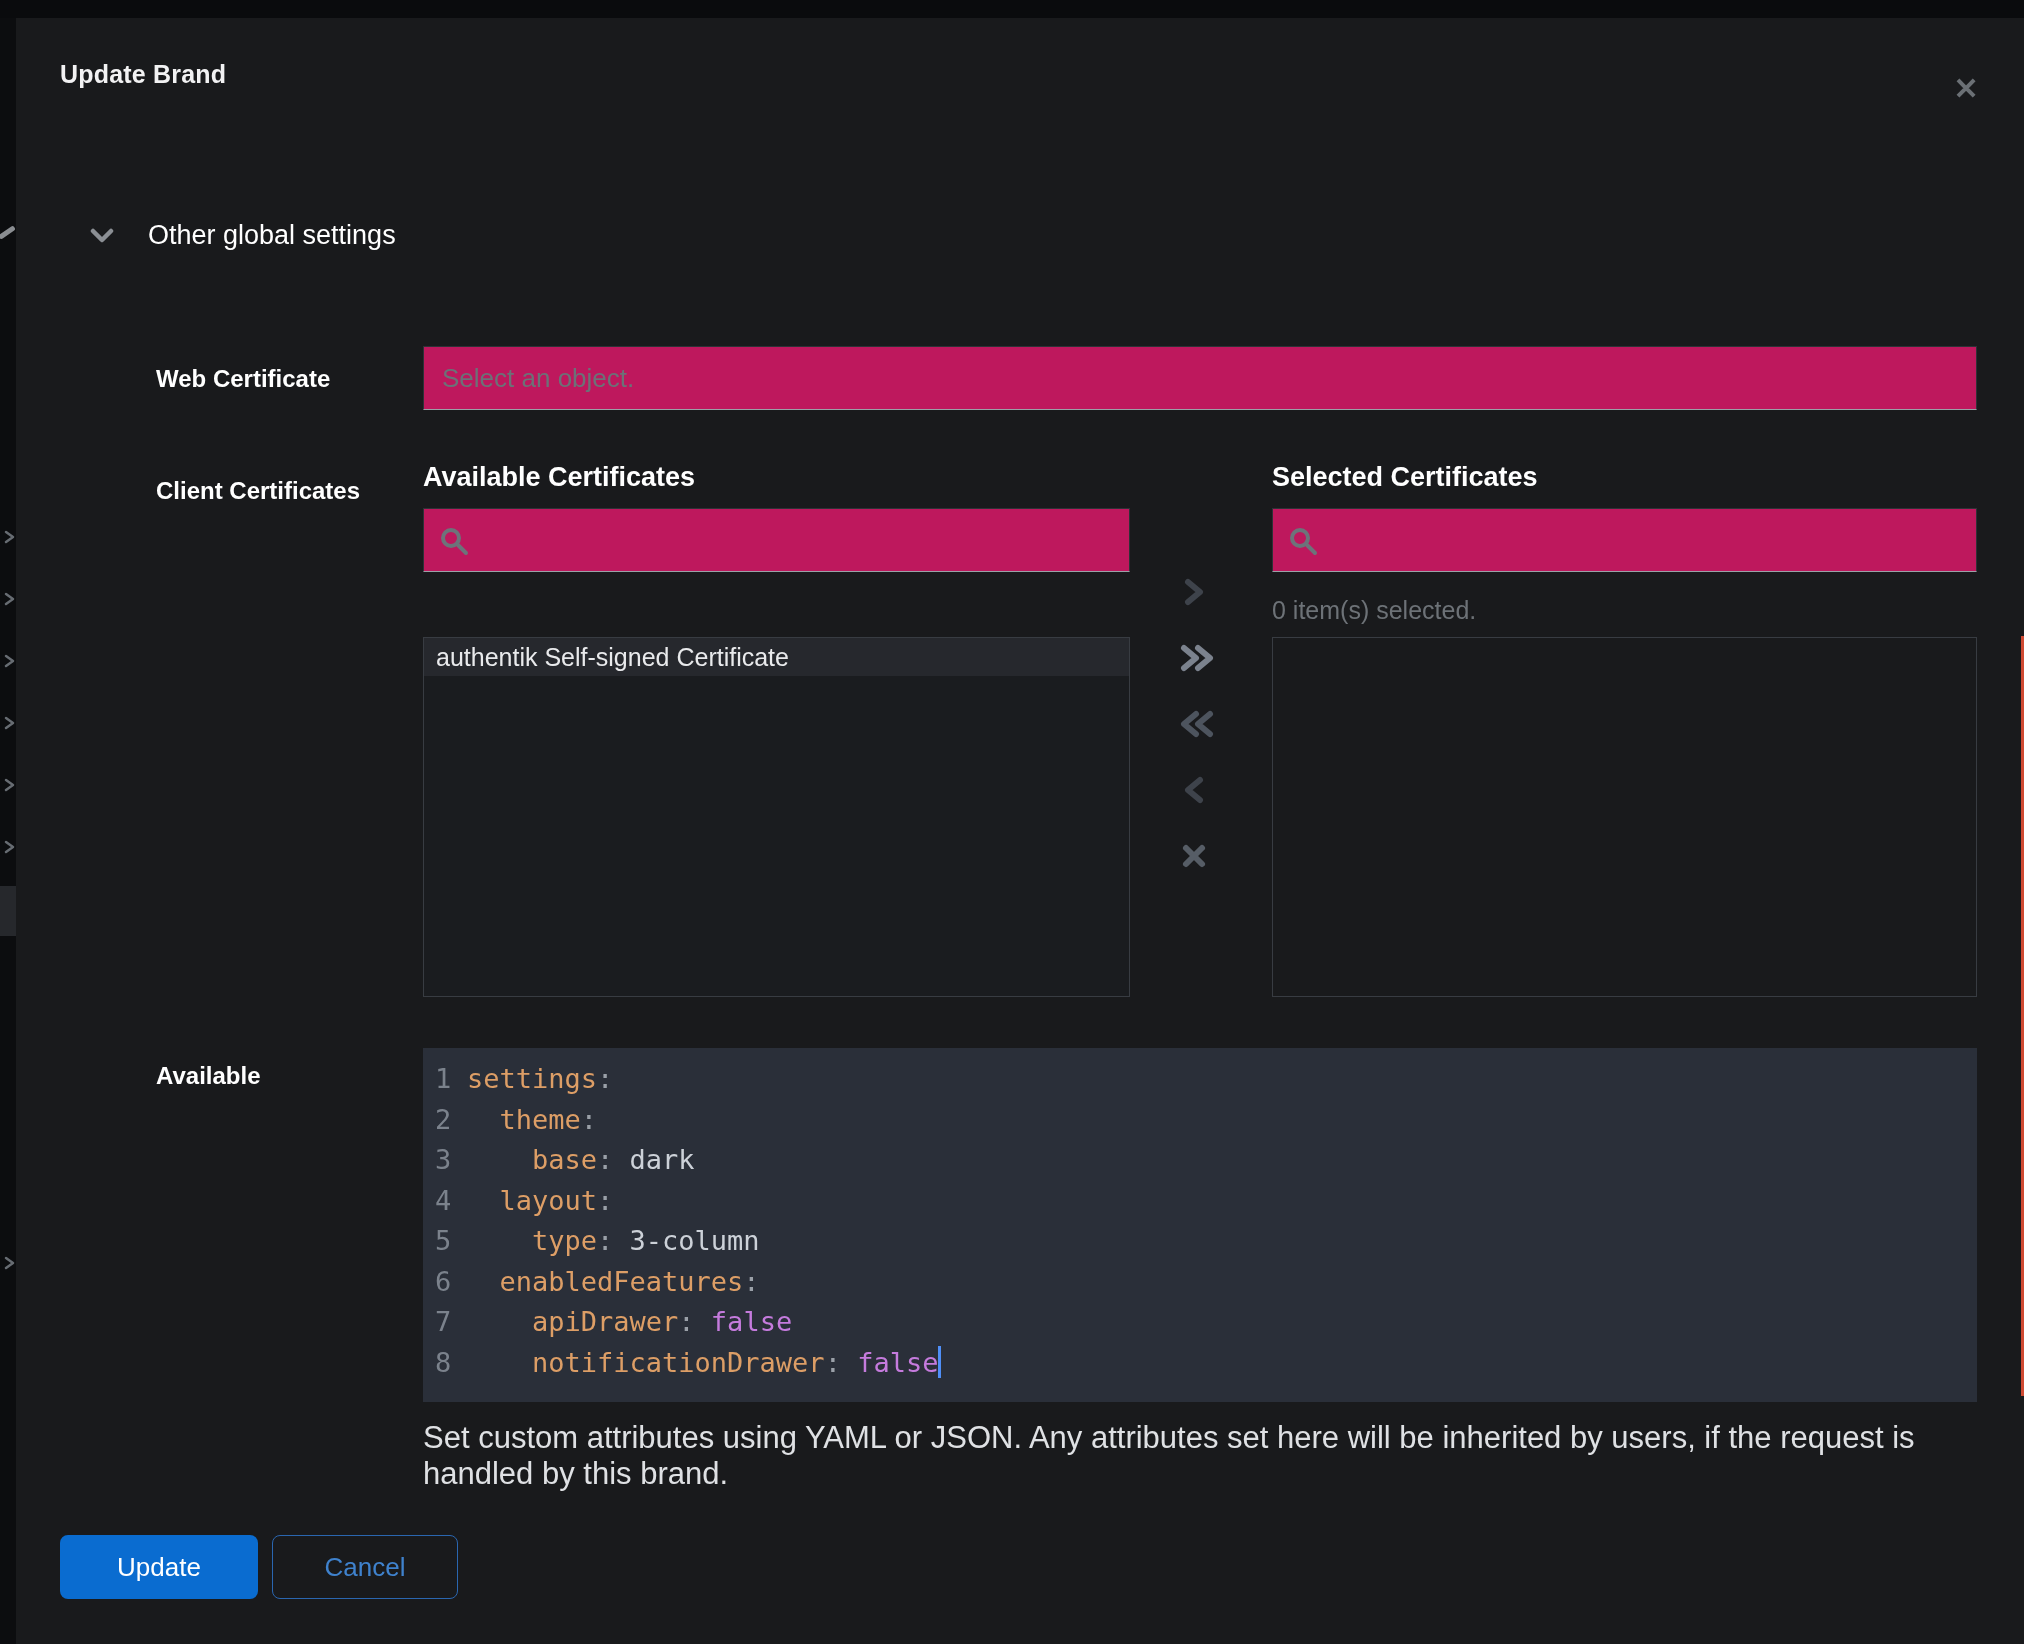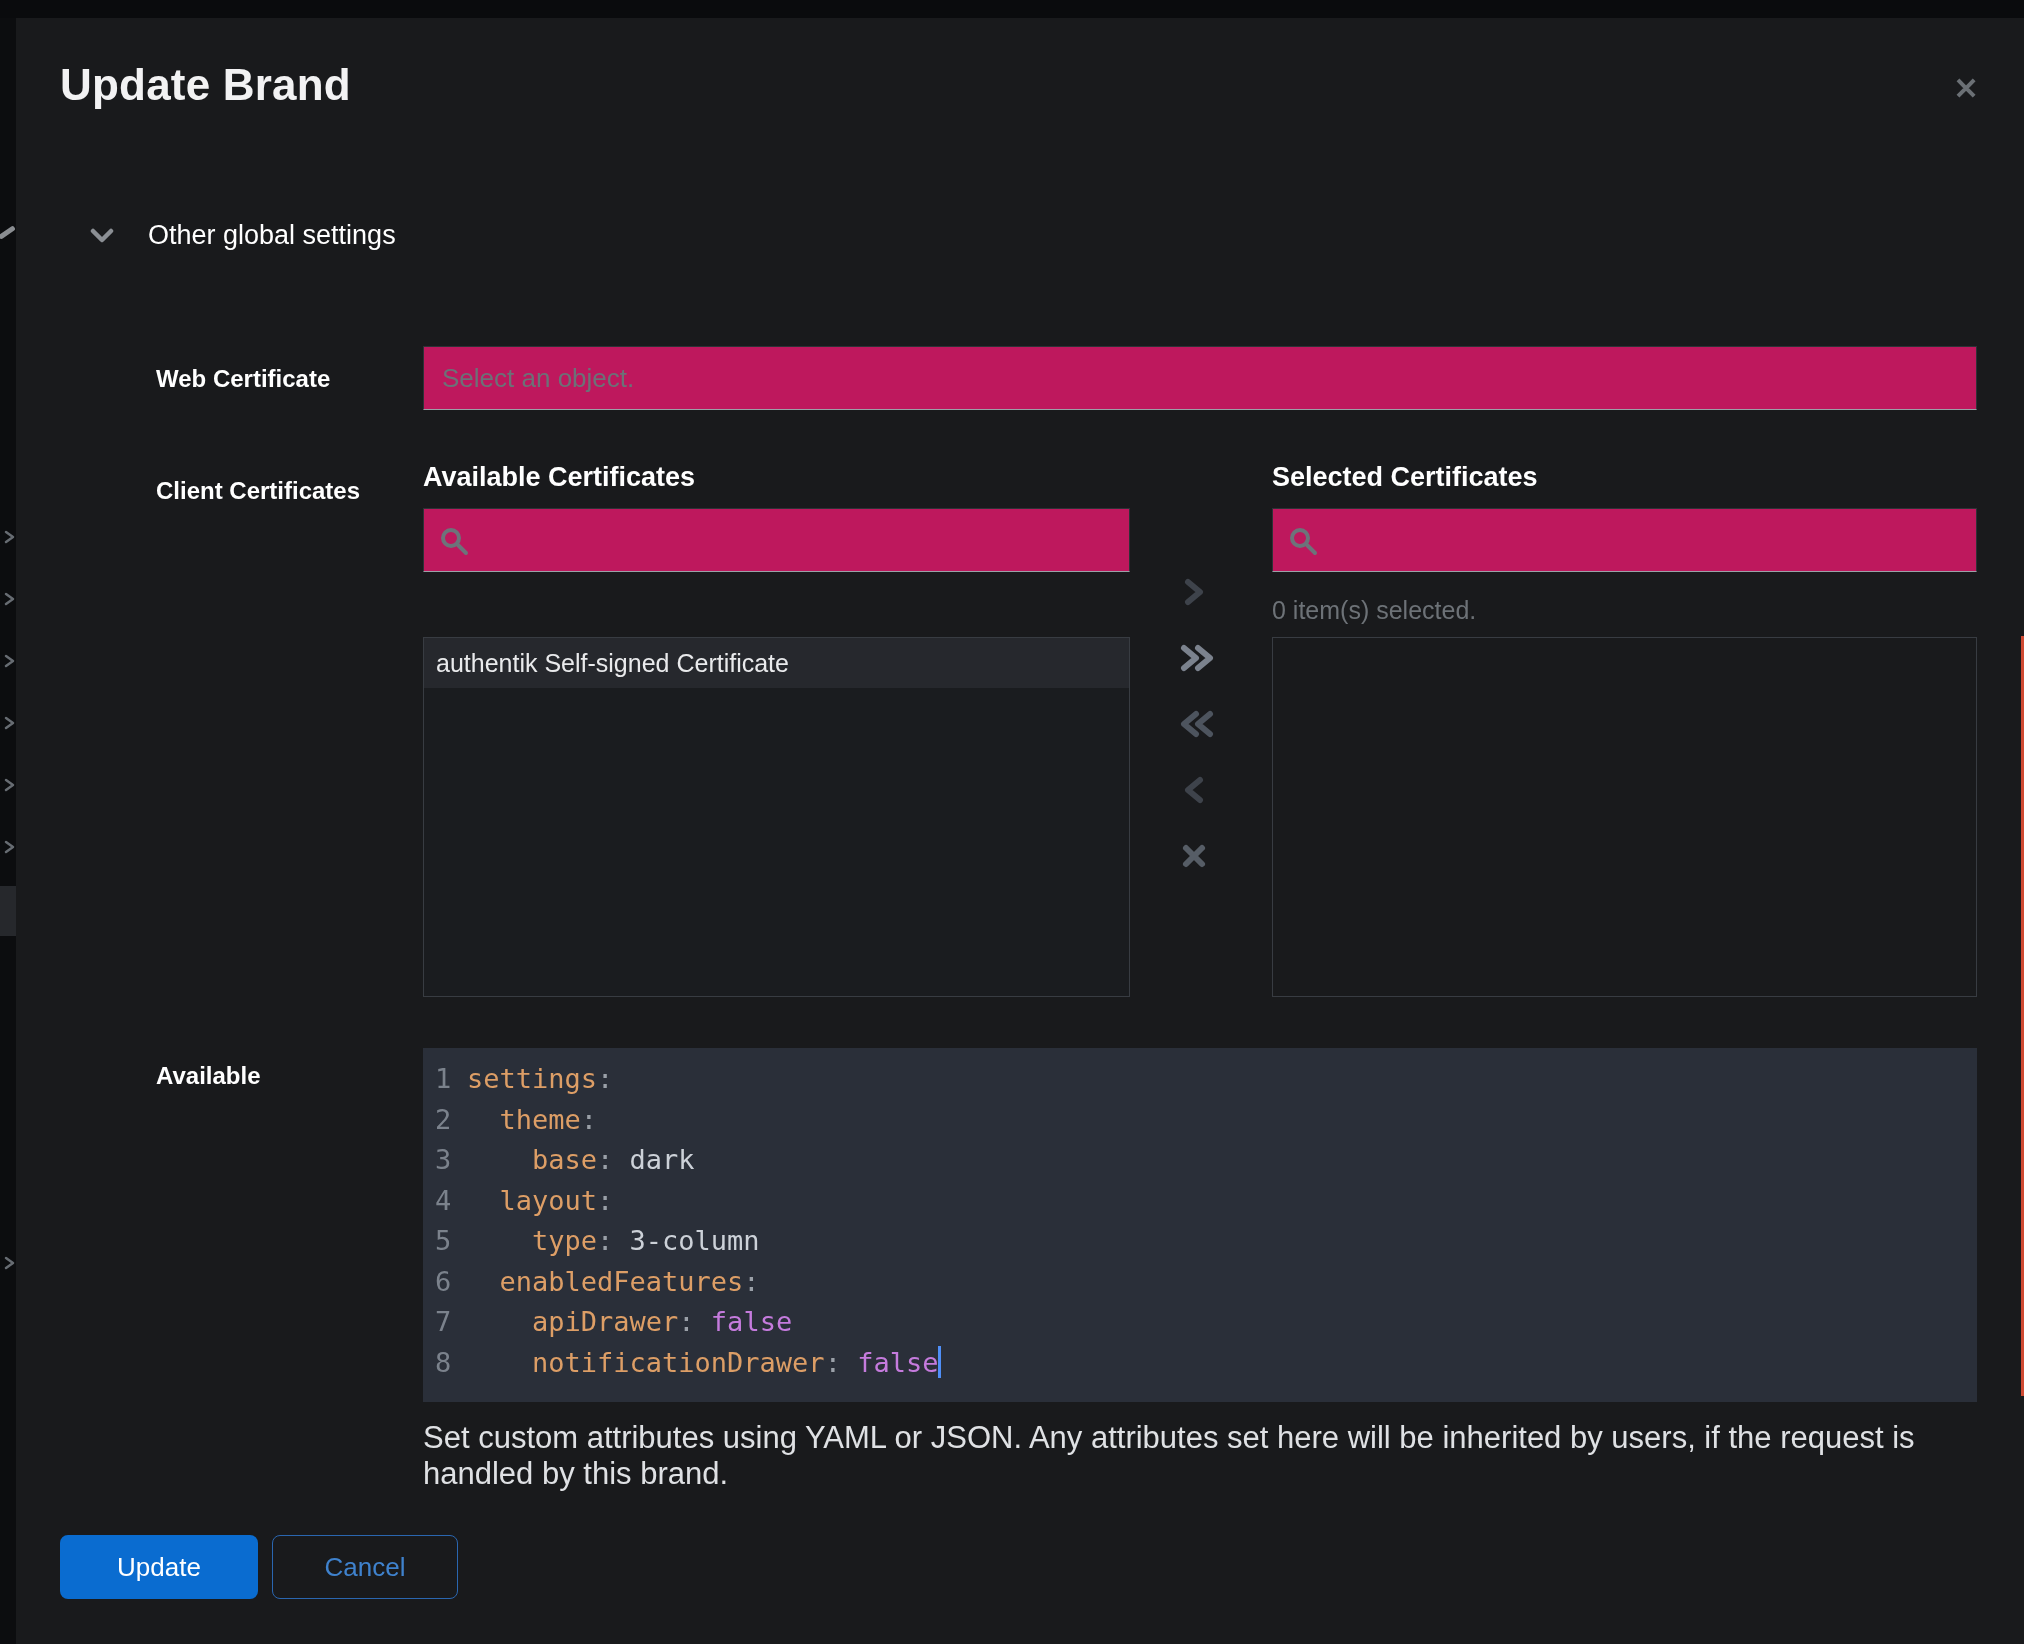--- a/index.html
+++ b/index.html
@@ -11,21 +11,21 @@
   #topbar   { left:0; top:0; width:2024px; height:18px; background:#0a0b0d; }
   #leftstrip{ left:0; top:18px; width:16px; height:1626px; background:#0c0d0f; overflow:hidden; }
   .strip-chevron { position:absolute; left:2px; width:14px; height:14px; }
   .strip-check { position:absolute; left:-2px; top:212px; width:18px; height:5px;
                  background:#8a8d91; transform:rotate(-35deg); border-radius:2px; }
   .strip-highlight { position:absolute; left:0; top:868px; width:16px; height:50px; background:#26282c; }
   #modal { left:16px; top:18px; width:2008px; height:1626px; background:#191a1c; }
   #redline { left:2021px; top:636px; width:3px; height:760px; background:#cf4a33; }
 
   
-  #title { left:60px; top:60px; font-size:44px; font-weight:700; color:#f2f2f3; letter-spacing:0.2px;text-align:right; }
+  #title { left:60px; top:60px; font-size:25px; font-weight:700; color:#f2f2f3; letter-spacing:0.2px;text-align:right; }
   #close-btn { left:1940px; top:62px; width:52px; height:52px; color:#6b7075; font-size:30px;
                display:flex; align-items:center; justify-content:center; cursor:pointer;
                background:none; border:none; font-weight:700; }
 
   
   #section-toggle { left:90px; top:220px; display:flex; align-items:center; gap:34px; cursor:pointer;
                     background:none; border:none; }
   #section-label { font-size:27px; color:#ffffff; font-weight:400; }
 
   
@@ -48,21 +48,21 @@
   #avail-search-wrap { left:423px;  top:508px; width:707px; }
   #sel-search-wrap   { left:1272px; top:508px; width:705px; }
   .search-wrap input { width:100%; height:100%; padding:0 18px 0 60px; }
   .search-icon { position:absolute; left:16px; top:18px; width:30px; height:30px; pointer-events:none; }
 
   #sel-status { left:1272px; top:596px; font-size:25px; color:#6d7277; }
 
   .dl-list { border:1px solid #383c42; }
   #avail-list { left:423px; top:637px; width:707px; height:360px; background:#1a1c1f; }
   #sel-list   { left:1272px; top:637px; width:705px; height:360px; background:#191a1c; }
-  .dl-item { height:50px; display:flex; align-items:center; padding:0 12px; background:#26282d;
+  .dl-item { height:38px; display:flex; align-items:center; padding:0 12px; background:#26282d;
              color:#e9eaec; font-size:25px; cursor:pointer; }
 
   #dl-controls { left:1169px; top:570px; width:56px; display:flex; flex-direction:column;
                  align-items:center; gap:22px; }
   .dl-ctrl { width:56px; height:44px; background:none; border:none; display:flex;
              align-items:center; justify-content:center; cursor:pointer; }
 
   
   #editor { left:423px; top:1048px; width:1554px; height:354px; background:#2a2f39;
             font-family:"DejaVu Sans Mono", monospace; font-size:27px; line-height:40.5px;

